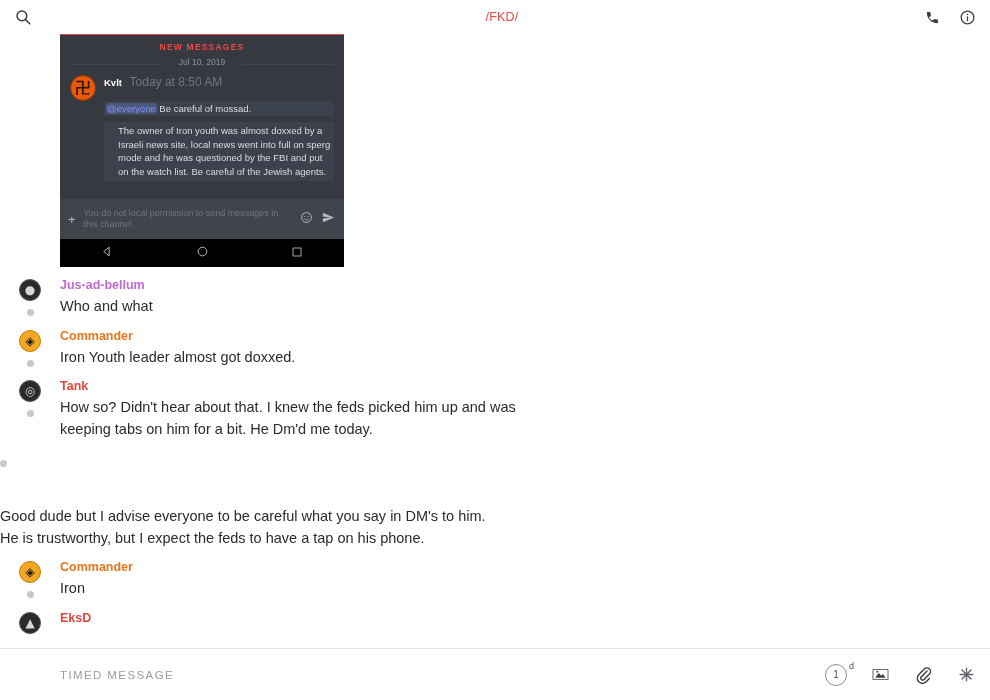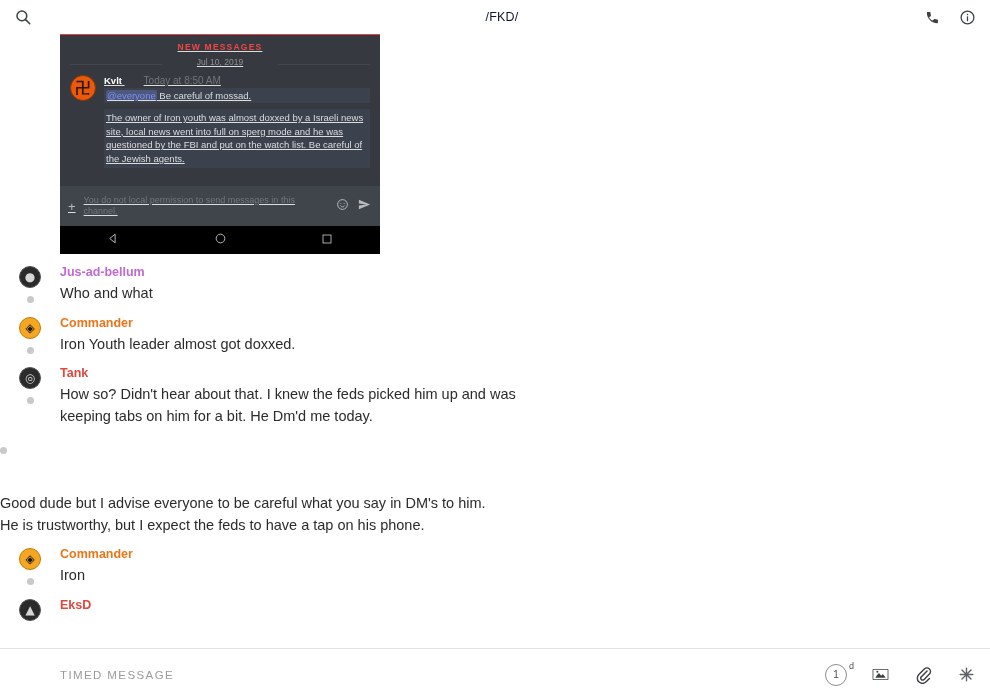--- a/index.html
+++ b/index.html
@@ -27,21 +27,21 @@
     position: relative;
   }
   .topbar .left { display: flex; align-items: center; gap: 16px; }
   .topbar .title {
     position: absolute;
     left: 14px; right: 0; top: 0;
     height: 34px;
     line-height: 34px;
     text-align: center;
     font-size: 12.5px;
-    color: #0f172a;
+    color: #ef4444;
     letter-spacing: 0.2px;
     pointer-events: none;
   }
   .topbar .right {
     margin-left: auto;
     display: flex; align-items: center; gap: 18px;
     position: relative;
     z-index: 2;
   }
   .ico { color: #3c4043; display: inline-flex; align-items: center; justify-content: center; }
@@ -53,27 +53,26 @@
     overflow: hidden;
     position: relative;
     padding: 0;
     background: #fff;
   }
   .scroller { padding: 0 0 8px 0; }
 
   
   .attach-wrap { padding: 0 0 0 60px; }
   .attach {
-    width: 320px;
+    width: 284px;
     background: #36393f;
     position: relative;
     overflow: hidden;
     border: 0;
     color: #dcddde;
-    text-decoration: underline;
   }
   .attach .newmsgs {
     text-align: center;
     color: #f04747;
     font-size: 8.5px;
     letter-spacing: 1.2px;
     font-weight: bold;
     padding-top: 1px;
     height: 14px;
     line-height: 14px;
@@ -114,41 +113,41 @@
   }
   .attach .av .sym {
     position: absolute; inset: 0;
     display: flex; align-items: center; justify-content: center;
     color: #2b1608; font-size: 15px; font-weight: bold;
     font-family: "DejaVu Sans", sans-serif;
   }
   .attach .body { flex: 1 1 auto; min-width: 0; }
   .attach .nameline { font-size: 9.5px; }
   .attach .uname { color: #fff; font-weight: bold; font-size: 9.5px; }
-  .attach .stamp { color: #72767d; font-size: 10px; margin-left: 19px; }
+  .attach .stamp { color: #72767d; font-size: 12px; margin-left: 5px; }
   .attach .mention {
     background: rgba(114,137,218,.32);
     color: #7d8ff5;
     padding: 0 1px;
     border-radius: 2px;
     font-size: 9.5px;
   }
   .attach .line1 {
-    margin-top: 2px;
+    margin-top: 12px;
     font-size: 9.5px;
     background: rgba(114,137,218,.10);
     padding: 1px 2px;
     line-height: 13px;
   }
   .attach .para {
     margin-top: 6px;
     font-size: 9.5px;
     line-height: 13.5px;
     background: rgba(114,137,218,.10);
-    padding: 2px 2px 3px 2px;
+    padding: 2px 2px 3px 14px;
   }
   .attach .composer {
     margin-top: 14px;
     height: 40px;
     background: #40444b;
     display: flex; align-items: center;
     padding: 0 8px;
     gap: 8px;
   }
   .attach .composer .plus { color: #b9bbbe; font-size: 13px; }

